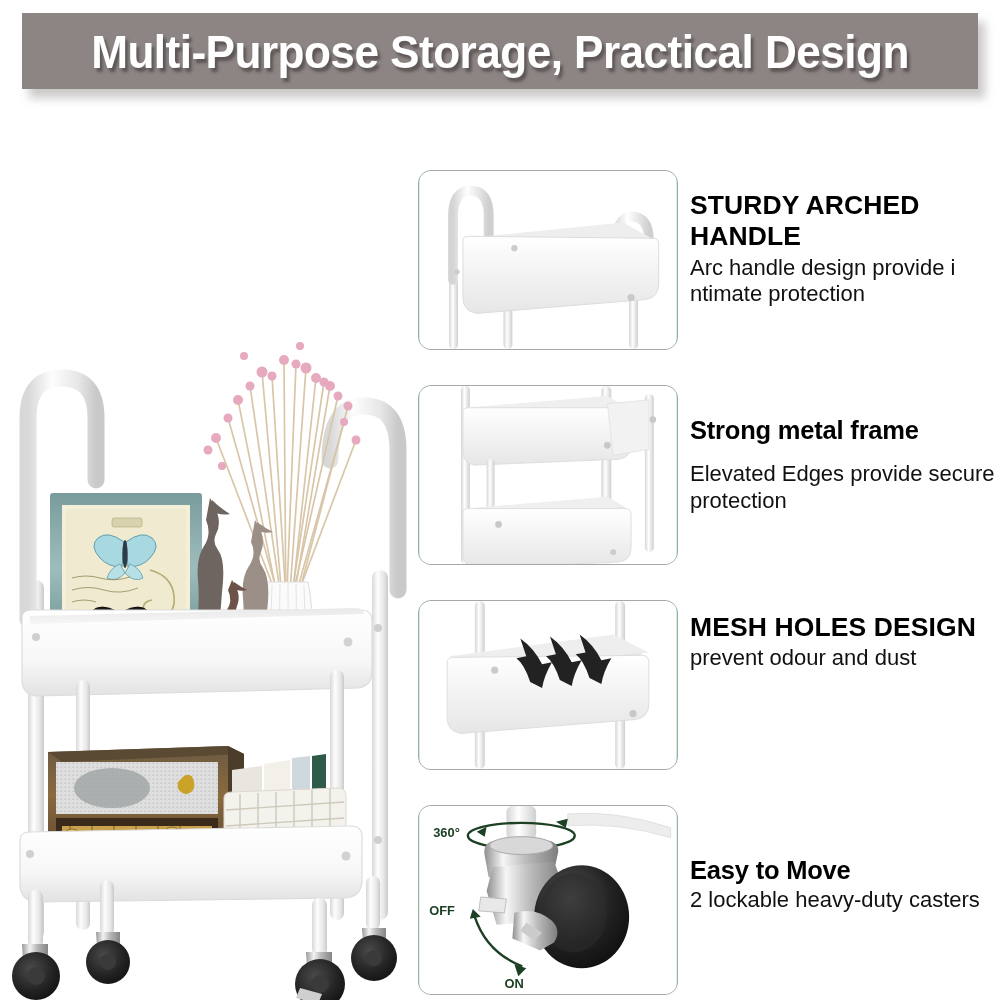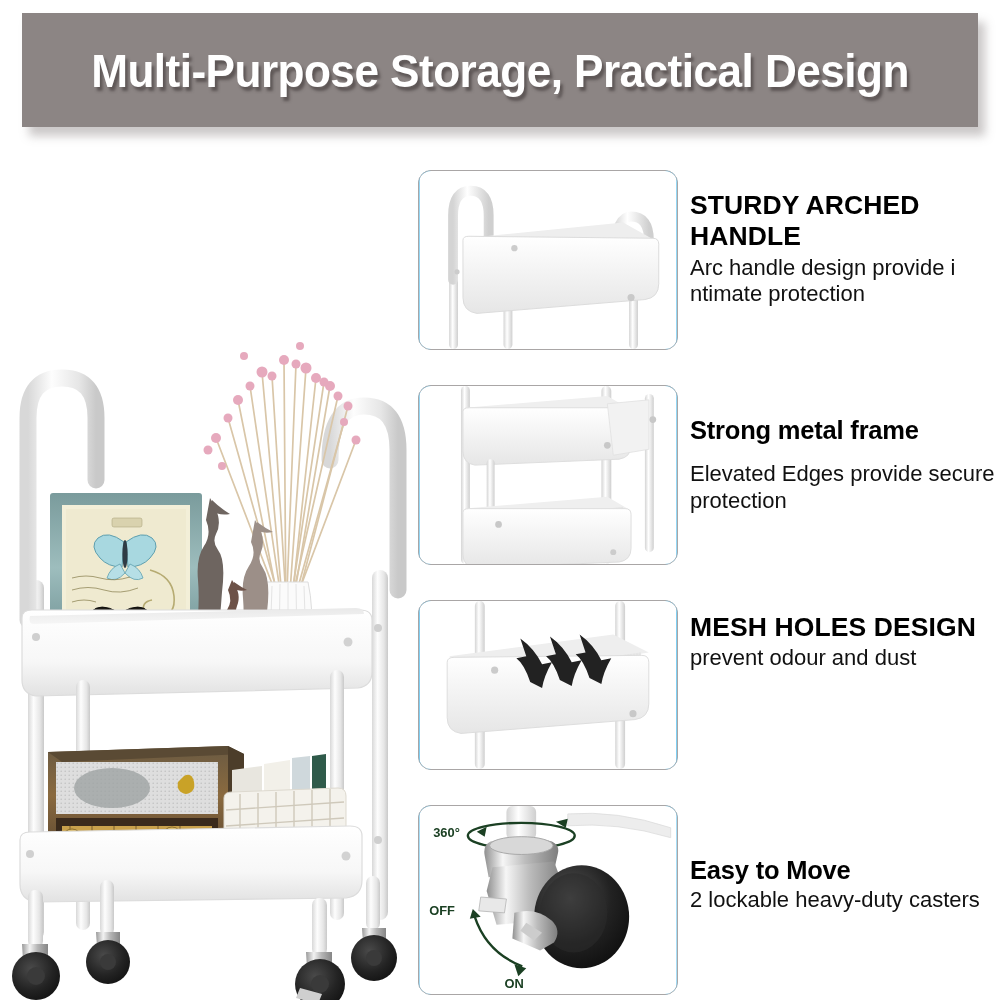--- a/index.html
+++ b/index.html
@@ -6,21 +6,21 @@
   html,body { width:1000px; height:1000px; }
   body {
     background:#ffffff;
     font-family:"Liberation Sans", sans-serif;
     position:relative;
     overflow:hidden;
   }
 
   
   .banner-wrap {
-    position:absolute; left:22px; top:13px; width:956px; height:114px;
+    position:absolute; left:22px; top:13px; width:956px; height:76px;
   }
   .banner {
     position:absolute; left:0; top:0; width:100%; height:100%;
     background:#8c8584;
     box-shadow:7px 9px 9px rgba(140,133,132,0.45);
   }
   .banner-title {
     position:absolute; left:0; top:0; width:100%; height:100%;
     display:flex; align-items:center; justify-content:center;
     color:#ffffff;
@@ -36,21 +36,21 @@
   .product-photo {
     position:absolute; left:0px; top:150px; width:418px; height:850px;
     overflow:hidden;
   }
 
   
   .panel {
     position:absolute;
     border:1.6px solid #a9a6a6;
     border-radius:13px;
-    background:#0ea5e9;
+    background:#86efac;
     overflow:hidden;
   }
   .panel-svg { display:block; width:100%; height:100%; }
 
   
   .feature-text { position:absolute; width:315px; }
   .feature-title {
     font-weight:bold;
     color:#000000;
     line-height:1.18;

